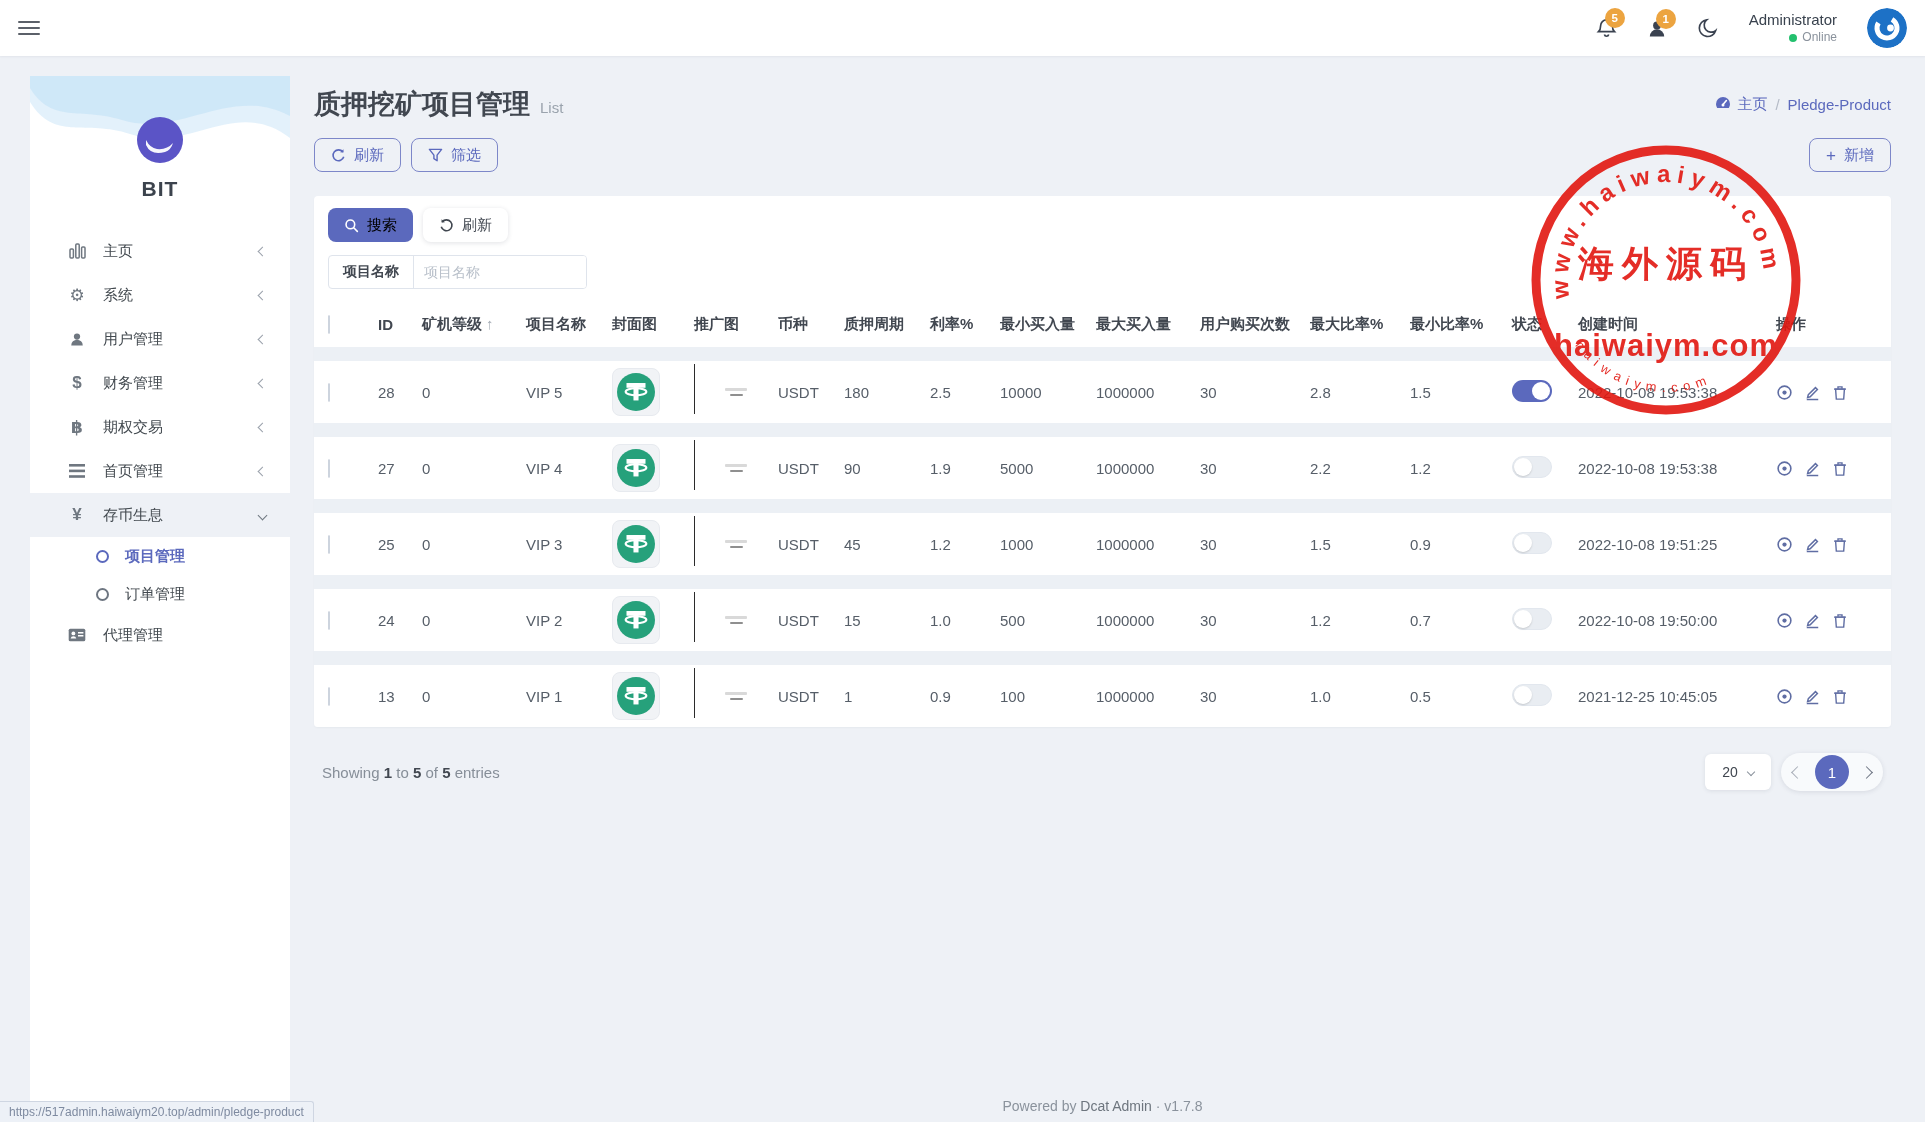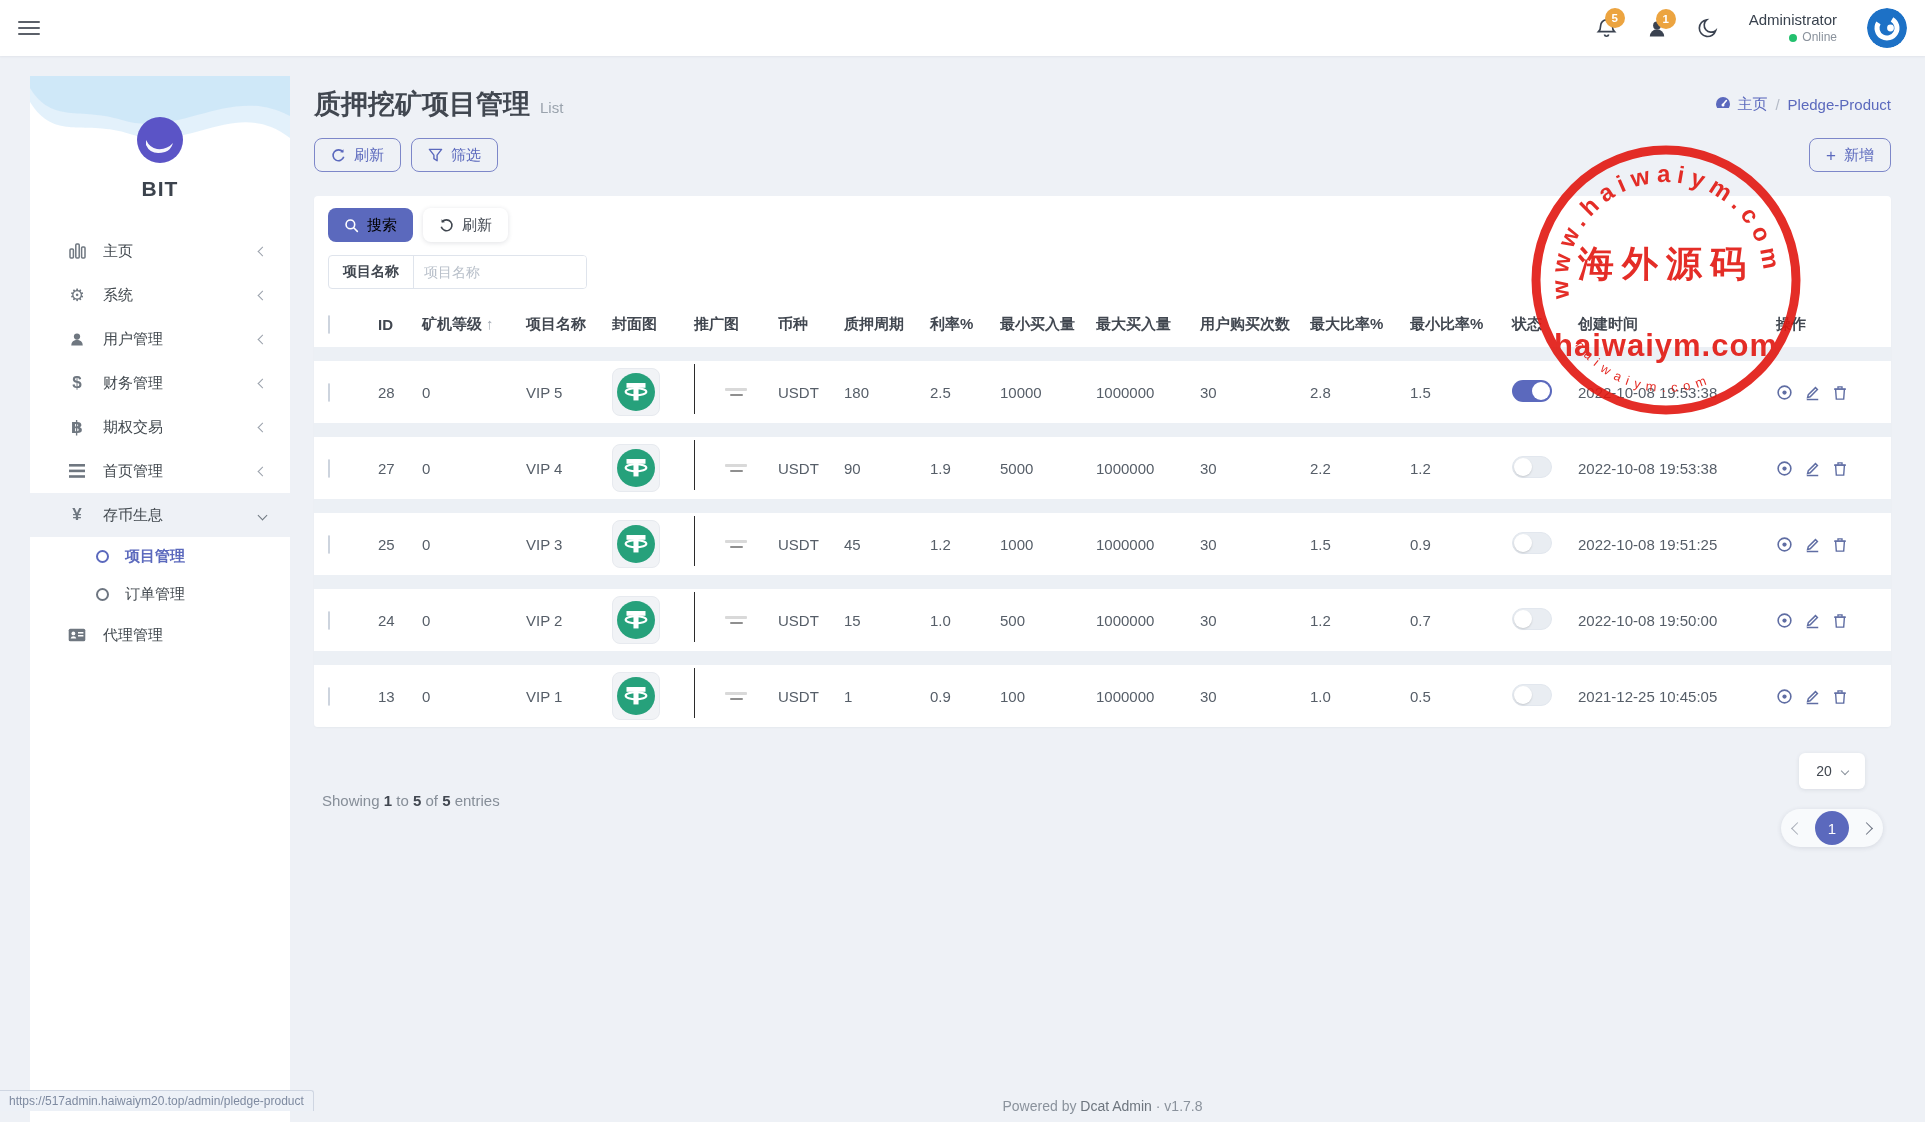--- a/index.html
+++ b/index.html
@@ -92,36 +92,36 @@
     border-radius:50%; background:#fff; }
   .switch.off { background:#e9edf2; border:1px solid #e2e7ee; }
   .switch.off::after { content:""; position:absolute; left:1px; top:1px; width:18px; height:18px;
     border-radius:50%; background:#fff; box-shadow:0 1px 2px rgba(0,0,0,.15); }
   .row-actions { display:flex; gap:11px; align-items:center; }
   .act { cursor:pointer; color:#5f6da3; display:flex; }
 
   .table-footer { display:flex; justify-content:space-between; align-items:center; margin-top:26px; padding:0 8px; }
   .showing { font-size:15px; color:#868e98; }
   .showing b { color:#414750; }
-  .pager { display:flex; align-items:center; gap:20px;flex-direction:column; }
+  .pager { display:flex; align-items:center; gap:10px; }
   .per-page { background:#fff; border-radius:6px; box-shadow:0 1px 4px rgba(40,50,70,.10);
     height:36px; width:66px; display:flex; align-items:center; justify-content:center; gap:10px;
     font-size:14px; color:#414750; cursor:pointer; }
   .pill { background:#f8fafc; border-radius:19px; box-shadow:0 1px 5px rgba(40,50,70,.12);
     height:38px; display:flex; align-items:center; padding:0 12px; gap:13px; }
   .pg-arrow { padding:4px; border:solid #6b7280; border-width:0 1.8px 1.8px 0; display:inline-block; cursor:pointer; }
   .pg-prev { transform:rotate(135deg); border-color:#a7adb7; }
   .pg-next { transform:rotate(-45deg); }
   .pg-current { width:34px; height:34px; border-radius:50%; background:#5b69bd; color:#fff;
     display:flex; align-items:center; justify-content:center; font-size:15px; cursor:pointer; }
 
   .page-footer { position:absolute; left:314px; width:1577px; bottom:8px; text-align:center;
     font-size:14px; color:#8a929c; z-index:6; }
   .page-footer .brand { color:#6d757e; }
-  .statusbar { position:absolute; left:0; bottom:11px; z-index:40; background:#edf1f7;
+  .statusbar { position:absolute; left:0; bottom:0; z-index:40; background:#edf1f7;
     border:1px solid #cfd6e2; border-left:none; border-bottom:none; border-radius:0 3px 0 0;
     font-size:12px; color:#7e8aa0; padding:3px 9px; }
 
   .stamp { position:absolute; left:1526px; top:140px; width:280px; height:280px; z-index:50;
     pointer-events:none; opacity:.9; }
   svg text { user-select:none; }
 </style>
 </head>
 <body>
 

